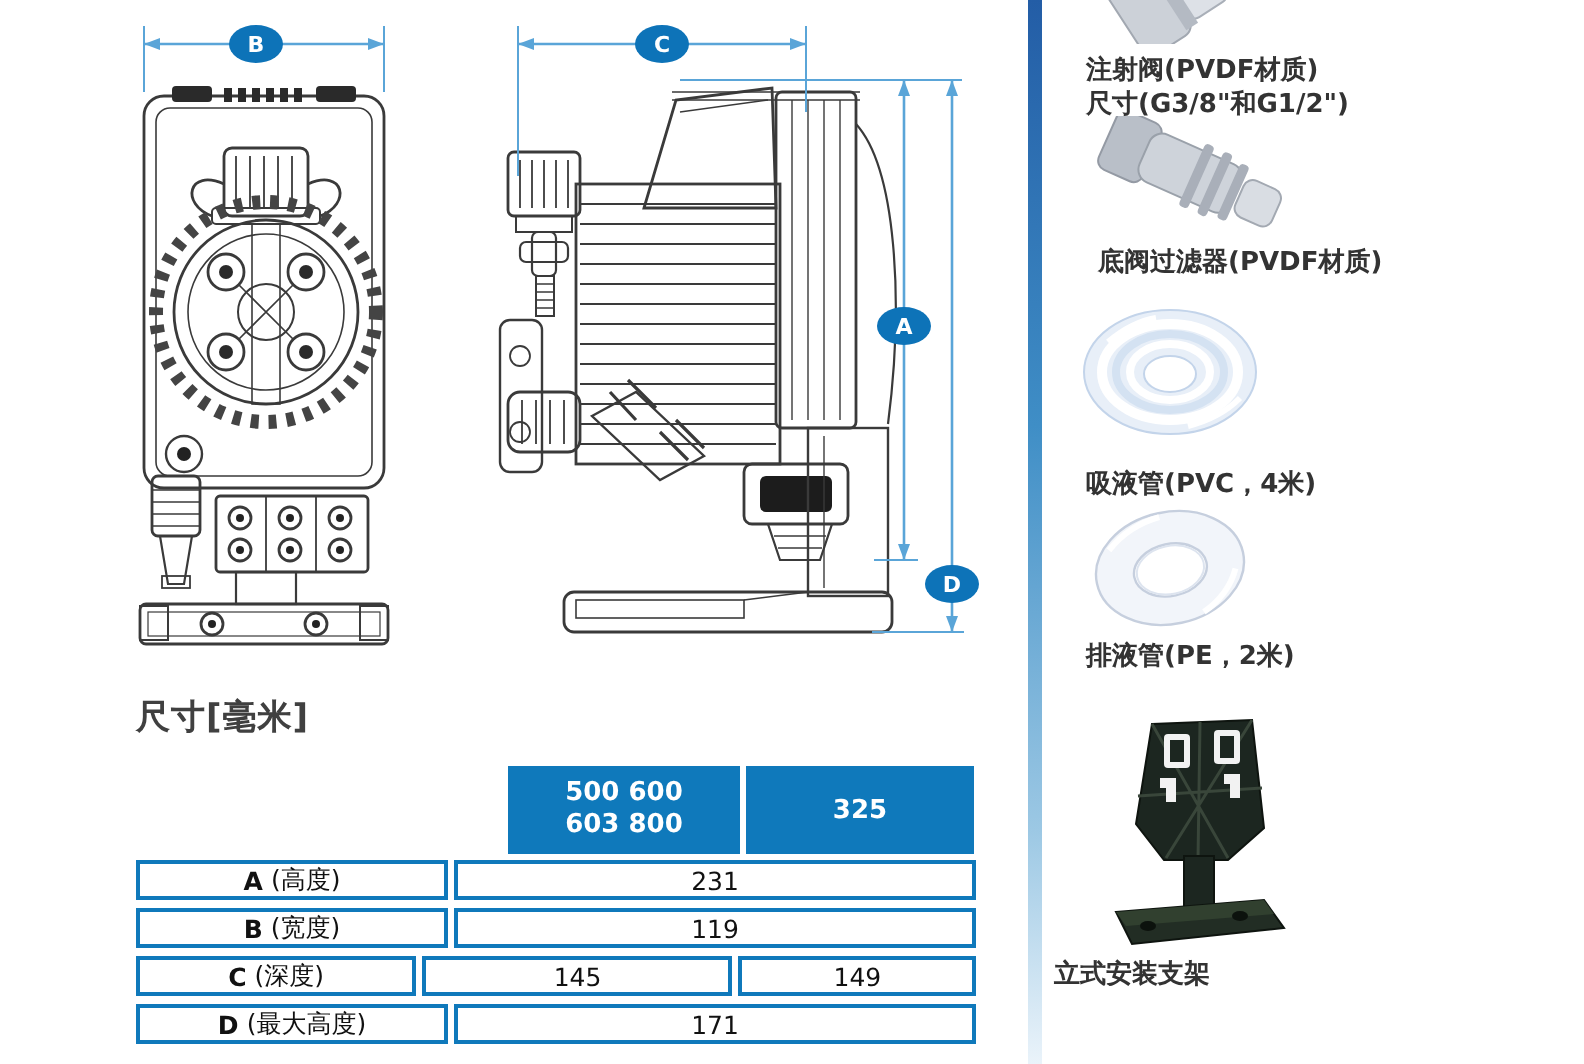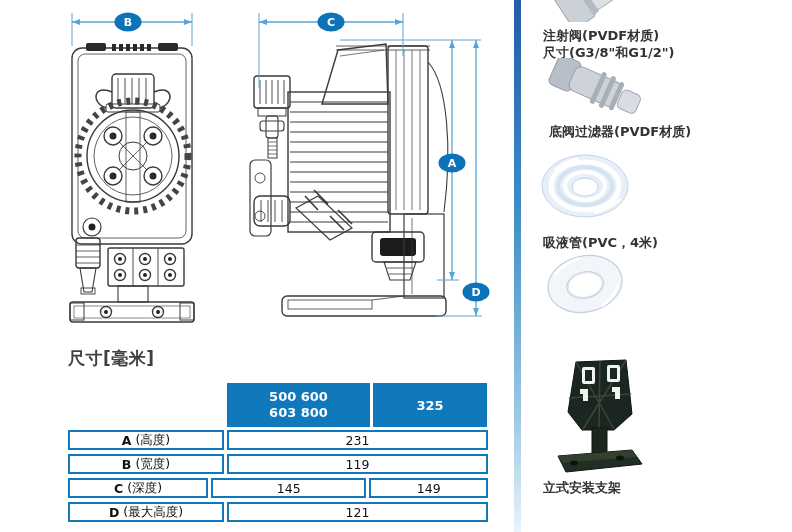--- a/index.html
+++ b/index.html
@@ -13,21 +13,21 @@
   
   .dims-heading { position:absolute; left:68px; top:347px; font-size:17px;
                   font-weight:bold; color:#404040; letter-spacing:0.5px; }
 
   
   .dim-table { position:absolute; left:68px; top:383px; width:420px; font-size:12.5px; color:#111; }
   .thead { display:flex; height:44px; margin-bottom:3px; }
   .th { background:#0f79bb; color:#fff; font-weight:bold; font-size:13px;
         display:flex; align-items:center; justify-content:center; text-align:center; }
   .c1 { width:156px; margin-right:3px;margin-top:44px; }
-  .c2 { width:143px; margin-right:3px; }
+  .c2 { width:116px; margin-right:3px;margin-left:27px; }
   .c3 { width:114px; }
   .th.c2 { flex-direction:column; line-height:16px; }
   .trow { display:flex; height:20px; margin-bottom:4px; }
   .tcell { border:2px solid #0f79bb; background:#fff; display:flex;
            align-items:center; justify-content:center; }
   .tlabel { width:156px; margin-right:3px; }
   .tlabel b { font-weight:bold; margin-right:4px; }
   .tval-span { flex:1; }
   .tval-a { width:173px; margin-right:3px; }
   .tval-b { width:132px; }
@@ -239,21 +239,21 @@
       </div>
       <div class="tcell tval-a">145</div>
       <div class="tcell tval-b">149</div>
     </div>
 
     <div class="trow">
       <div class="tcell tlabel">
         <b>D</b>
         <span>(最大高度)</span>
       </div>
-      <div class="tcell tval-span">121</div>
+      <div class="tcell tval-span">171</div>
     </div>
   </div>
 
   <div class="stripe"></div>
 
   <div class="sidebar">
 
     <svg class="acc-img" style="left:22px; top:0;" width="92" height="22" viewBox="0 0 92 22">
       <g transform="rotate(-33 46 -6)">
         <rect x="14" y="-30" width="28" height="46" rx="6" fill="#ccd1d8" stroke="#a2a8b1" stroke-width="1"></rect>
@@ -292,38 +292,41 @@
       <div>吸液管(PVC，4米)</div>
     </div>
 
     <svg class="acc-img" style="left:24px; top:253px;" width="80" height="63" viewBox="0 0 80 63">
       <g transform="rotate(-12 40 31)">
         <path fill-rule="evenodd" fill="#f2f5fa" stroke="#c6cfde" stroke-width="1.2" d="M40,3 A36,27 0 1,0 40,59 A36,27 0 1,0 40,3 Z M40,19 A17,12 0 1,1 40,45 A17,12 0 1,1 40,19 Z"></path>
         <path d="M12,16 Q24,6 40,5 M52,56 Q66,50 72,38" stroke="#ffffff" stroke-width="3" fill="none"></path>
         <ellipse cx="40" cy="32" rx="17" ry="12" fill="none" stroke="#dde4ef" stroke-width="1"></ellipse>
       </g>
     </svg>
+    <div class="acc-label" style="left:22px; top:320px;">
+      <div>排液管(PE，2米)</div>
+    </div>
 
     <svg class="acc-img" style="left:31px; top:358px;" width="96" height="118" viewBox="0 0 96 118">
 
       <polygon points="24,4 74,2 80,56 62,72 30,72 16,54" fill="#1c2620" stroke="#0e140f" stroke-width="1"></polygon>
       <path d="M17,40 L79,36 M48,3 L47,72 M24,4 L62,71 M74,2 L31,71" stroke="#39463a" stroke-width="1.5" fill="none"></path>
 
       <rect x="30" y="9" width="13" height="17" rx="2" fill="#f2f2f2"></rect>
       <rect x="33" y="12" width="7" height="11" fill="#1c2620"></rect>
       <rect x="55" y="7" width="13" height="17" rx="2" fill="#f2f2f2"></rect>
       <rect x="58" y="10" width="7" height="11" fill="#1c2620"></rect>
       <path d="M28,31 h8 v12 h-5 v-7 h-3 z" fill="#f2f2f2"></path>
       <path d="M60,29 h8 v12 h-5 v-7 h-3 z" fill="#f2f2f2"></path>
 
       <rect x="40" y="70" width="15" height="28" fill="#1c2620" stroke="#0e140f"></rect>
 
       <polygon points="6,98 80,92 90,106 14,114" fill="#222d24" stroke="#0e140f" stroke-width="1"></polygon>
       <polygon points="6,98 80,92 85,99 11,105" fill="#31402f"></polygon>
       <ellipse cx="22" cy="105" rx="4" ry="2.5" fill="#0c120d"></ellipse>
       <ellipse cx="68" cy="100" rx="4" ry="2.5" fill="#0c120d"></ellipse>
     </svg>
-    <div class="acc-label" style="left:22px; top:479px;">
+    <div class="acc-label" style="left:6px; top:479px;">
       <div>立式安装支架</div>
     </div>
   </div>
 
 </div>
 
 </body></html>

